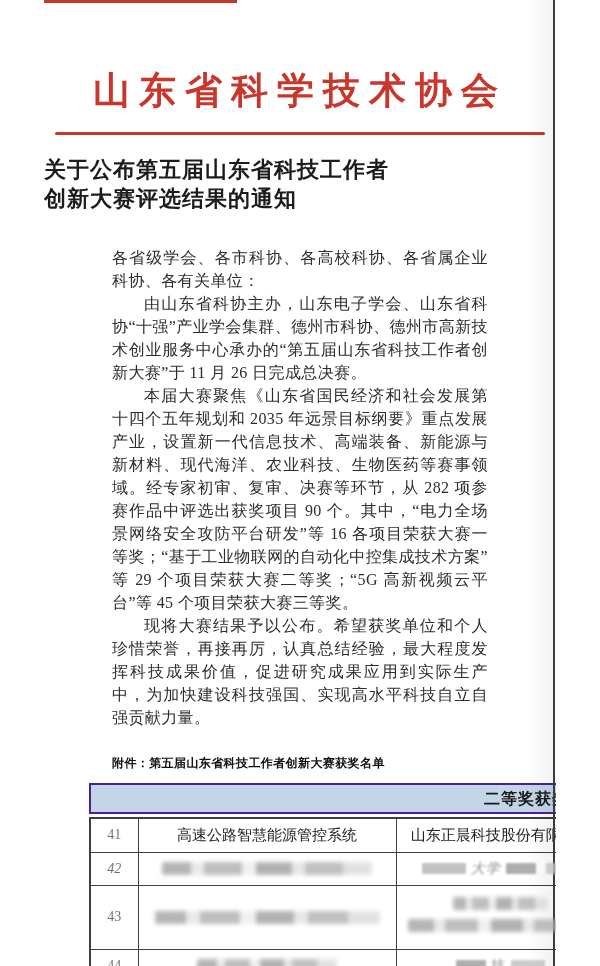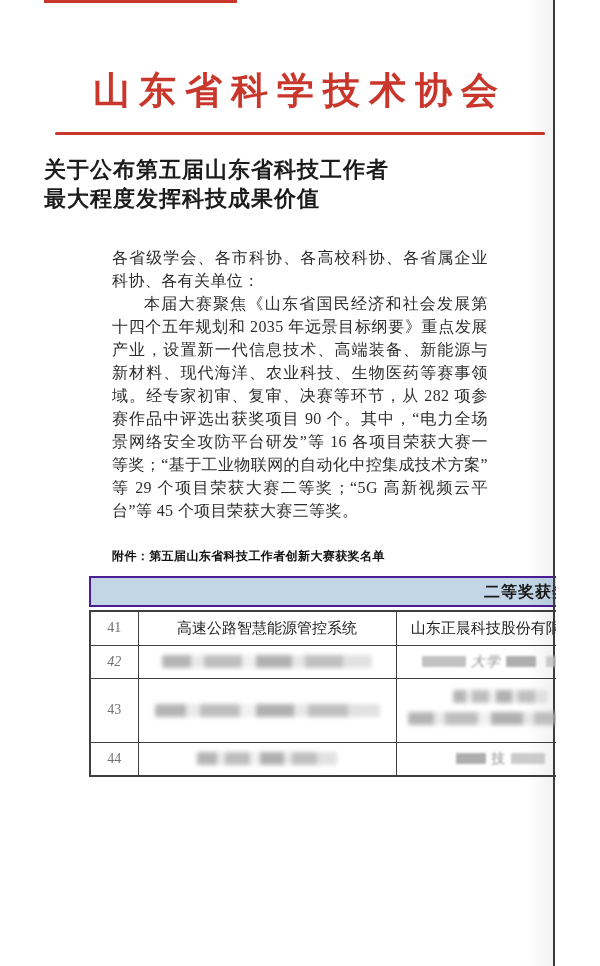--- a/index.html
+++ b/index.html
@@ -115,26 +115,28 @@
 
   <div class="top-red-strip"></div>
   <div class="right-shade"></div>
   <div class="right-edge-line"></div>
 
   <h1 class="org-title">山东省科学技术协会</h1>
   <div class="red-divider"></div>
 
   <h2 class="doc-title">
     <span>关于公布第五届山东省科技工作者</span>
-    <span>最大程度发挥科技成果价值</span>
+    <span>创新大赛评选结果的通知</span>
   </h2>
 
   <div class="body-text">
     <p class="no-indent">各省级学会、各市科协、各高校科协、各省属企业科协、各有关单位：</p>
+    <p>由山东省科协主办，山东电子学会、山东省科协“十强”产业学会集群、德州市科协、德州市高新技术创业服务中心承办的“第五届山东省科技工作者创新大赛”于 11 月 26 日完成总决赛。</p>
     <p>本届大赛聚焦《山东省国民经济和社会发展第十四个五年规划和 2035 年远景目标纲要》重点发展产业，设置新一代信息技术、高端装备、新能源与新材料、现代海洋、农业科技、生物医药等赛事领域。经专家初审、复审、决赛等环节，从 282 项参赛作品中评选出获奖项目 90 个。其中，“电力全场景网络安全攻防平台研发”等 16 各项目荣获大赛一等奖；“基于工业物联网的自动化中控集成技术方案”等 29 个项目荣获大赛二等奖；“5G 高新视频云平台”等 45 个项目荣获大赛三等奖。</p>
+    <p>现将大赛结果予以公布。希望获奖单位和个人珍惜荣誉，再接再厉，认真总结经验，最大程度发挥科技成果价值，促进研究成果应用到实际生产中，为加快建设科技强国、实现高水平科技自立自强贡献力量。</p>
   </div>
 
   <p class="attachment">附件：第五届山东省科技工作者创新大赛获奖名单</p>
 
   <div class="table-wrap">
     <div class="table-title">二等奖获奖名单</div>
 
     <table class="awards">
       <colgroup>
           <col class="c-no">

